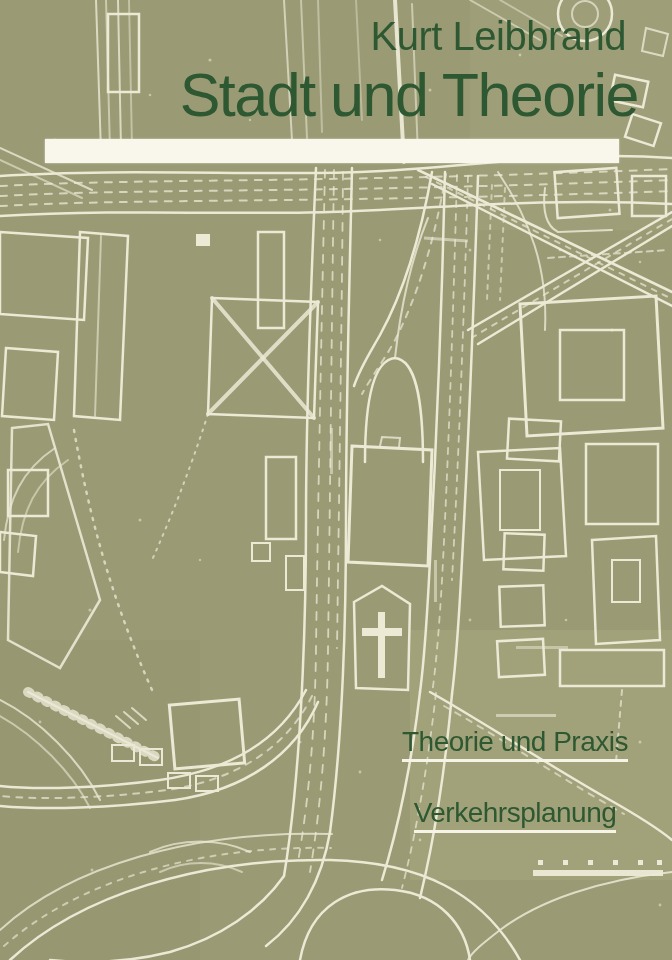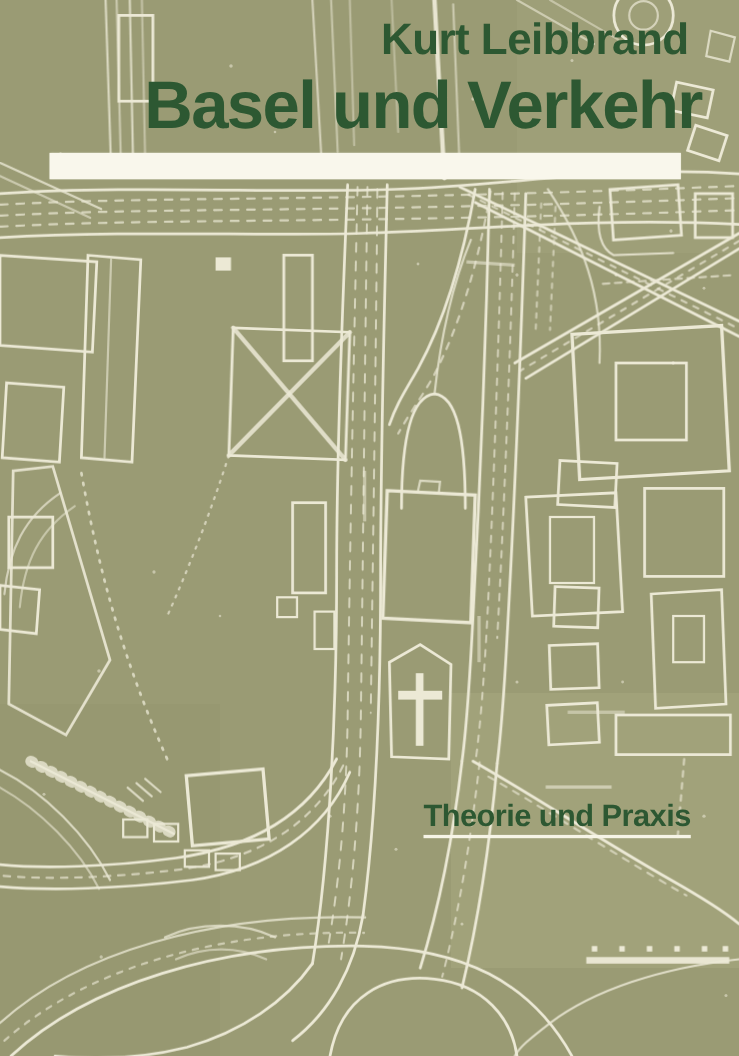--- a/index.html
+++ b/index.html
@@ -7,21 +7,21 @@
     position:relative;
     width:672px;height:960px;
     overflow:hidden;
     background:#9a9b74;
     font-family:"Liberation Sans", sans-serif;
   }
   .map-svg{position:absolute;left:0;top:0;width:672px;height:960px;display:block;}
   .txt{
     position:absolute;
     color:#2d5832;
-    font-weight:bold;
+    font-weight:normal;
     white-space:nowrap;
     -webkit-font-smoothing:antialiased;
   }
   .author{
     top:14px;right:46px;
     font-size:40px;letter-spacing:-0.5px;
   }
   .title{
     top:60px;right:34px;
     font-size:61px;letter-spacing:-1.5px;
@@ -231,23 +231,24 @@
         <circle cx="360" cy="772" r="1.4"></circle>
       <circle cx="92" cy="870" r="1.5"></circle>
         <circle cx="420" cy="840" r="1.4"></circle>
       <circle cx="640" cy="742" r="1.5"></circle>
         <circle cx="660" cy="905" r="1.4"></circle>
     </g>
   </svg>
 
   <div class="txt author">Kurt Leibbrand</div>
 
-  <div class="txt title">Basel und Verkehr</div>
+  <div class="txt title">Stadt und Theorie</div>
 
   <div class="title-bar"></div>
 
   <div class="txt subtitle">
     <span class="sline">Theorie und Praxis</span><br>
     <br>
+    <span class="sline">Verkehrsplanung</span>
   </div>
 
 
 </div>
 
 </body></html>

